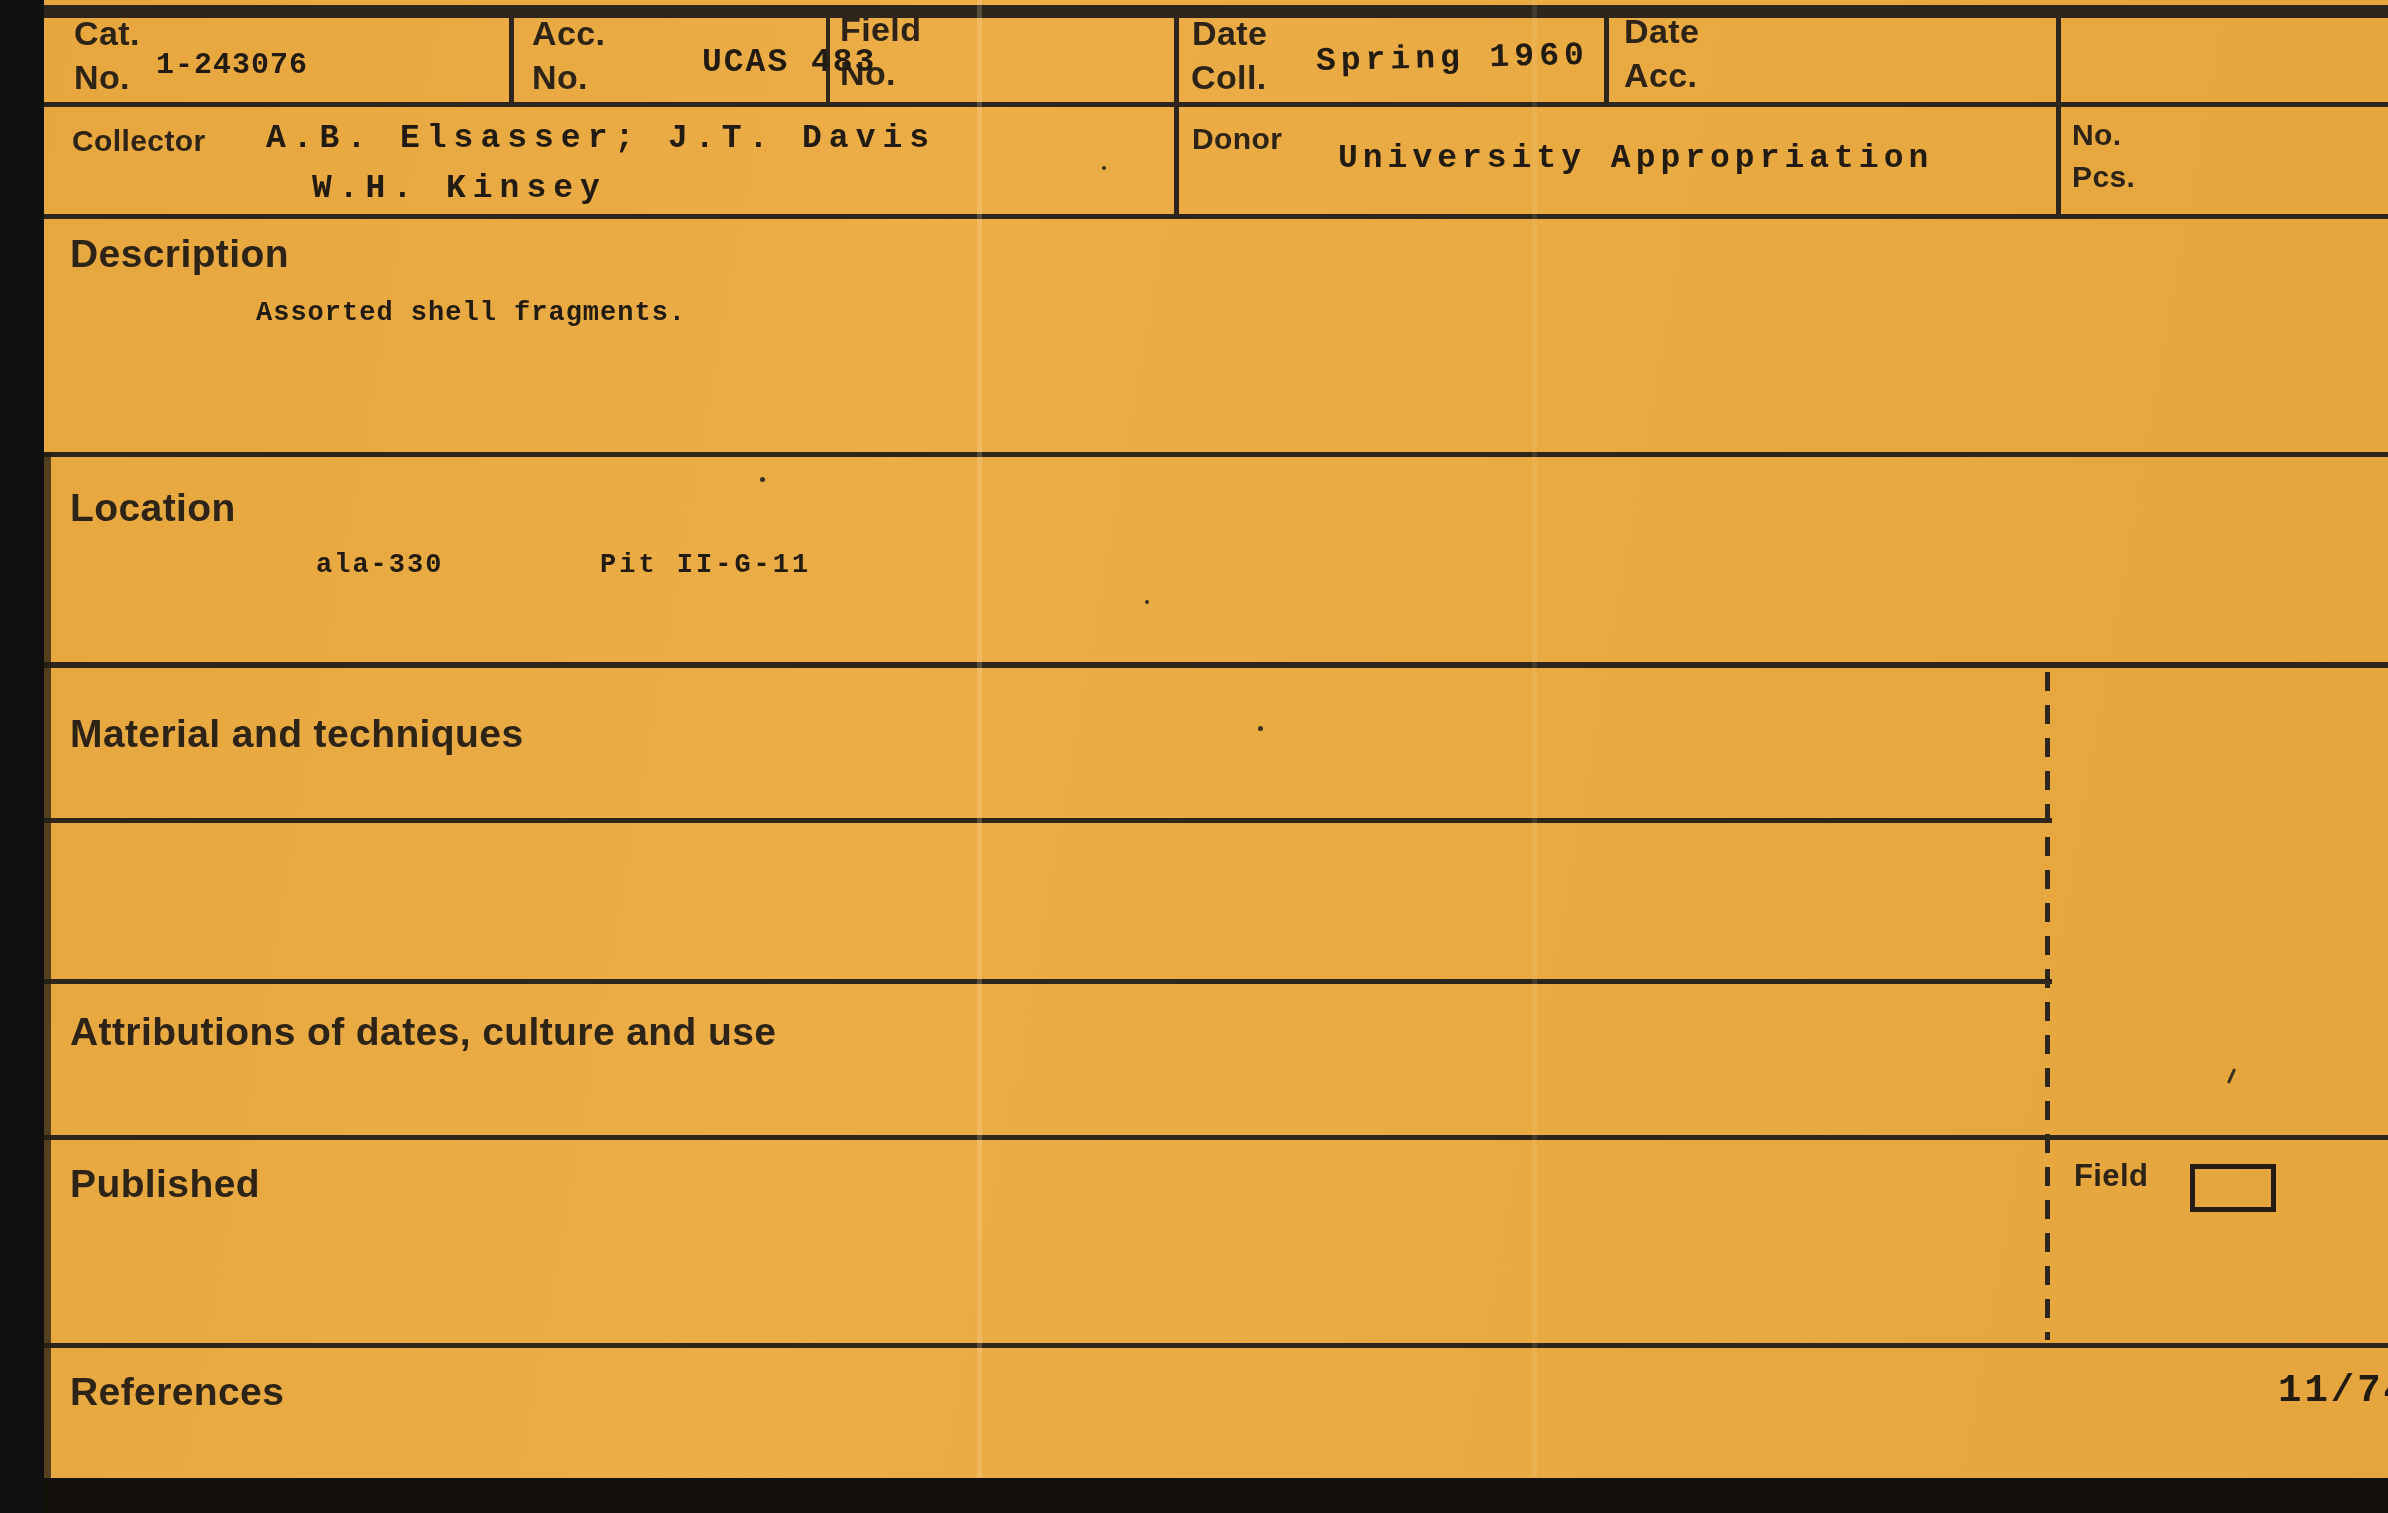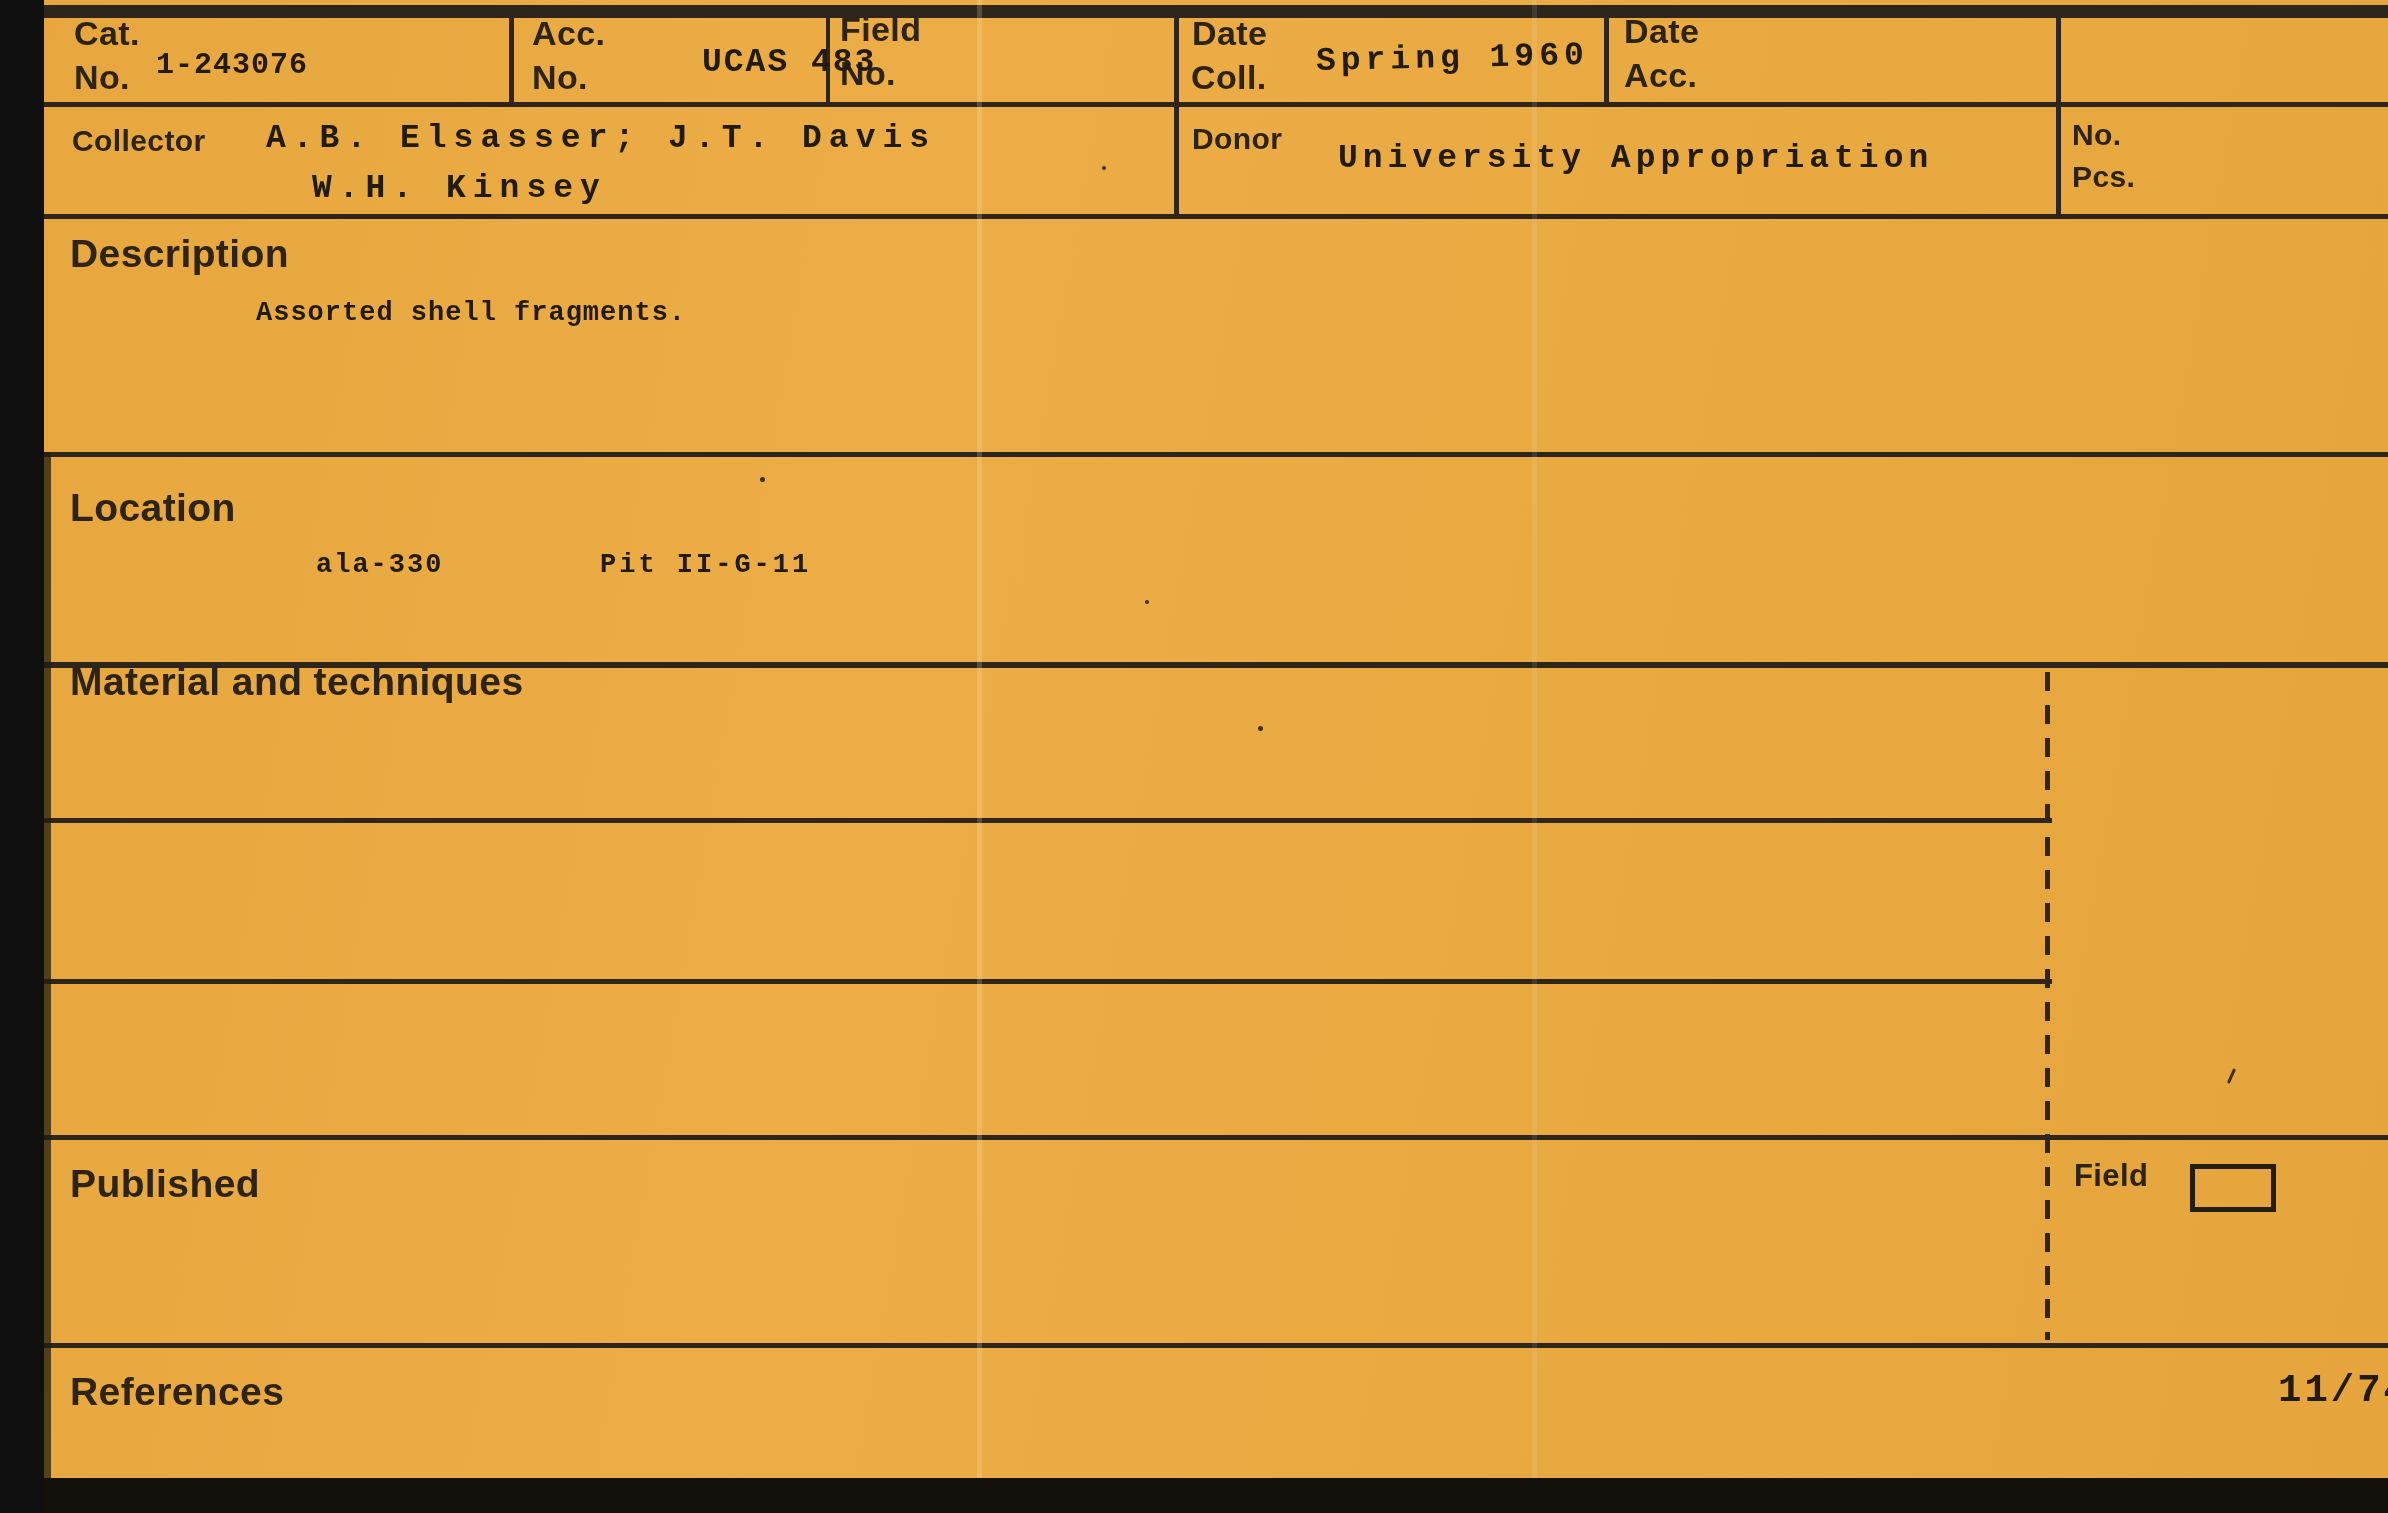--- a/index.html
+++ b/index.html
@@ -98,23 +98,24 @@
   <div class="lbl lbl-mid" style="left:2028px;top:120px;">No.</div>
   <div class="lbl lbl-mid" style="left:2028px;top:162px;">Pcs.</div>
 
   <div class="lbl lbl-sec" style="left:26px;top:234px;">Description</div>
   <div class="tw tw-sm" style="left:212px;top:300px;">Assorted shell fragments.</div>
 
   <div class="lbl lbl-sec" style="left:26px;top:488px;">Location</div>
   <div class="tw tw-sm" style="left:272px;top:552px;letter-spacing:2px;">ala-330</div>
   <div class="tw tw-sm" style="left:556px;top:552px;letter-spacing:3px;">Pit II-G-11</div>
 
-  <div class="lbl lbl-sec" style="left:26px;top:662px;text-align:center;">Material and techniques</div>
+  <div class="lbl lbl-sec" style="left:26px;top:714px;text-align:center;">Material and techniques</div>
 
 
+  <div class="lbl lbl-sec" style="left:26px;top:1012px;">Attributions of dates, culture and use</div>
 
   <div class="lbl lbl-sec" style="left:26px;top:1164px;">Published</div>
 
   <div class="lbl lbl-mid" style="left:2030px;top:1160px;font-size:31px;">Field</div>
   <div id="photo-box" style="left:2146px;top:1164px;width:76px;height:38px;"></div>
 
   <div class="lbl lbl-sec" style="left:26px;top:1372px;">References</div>
 
   <div class="tw tw-sm" style="left:2234px;top:1372px;letter-spacing:3px;font-size:39px;">11/74</div>
 

